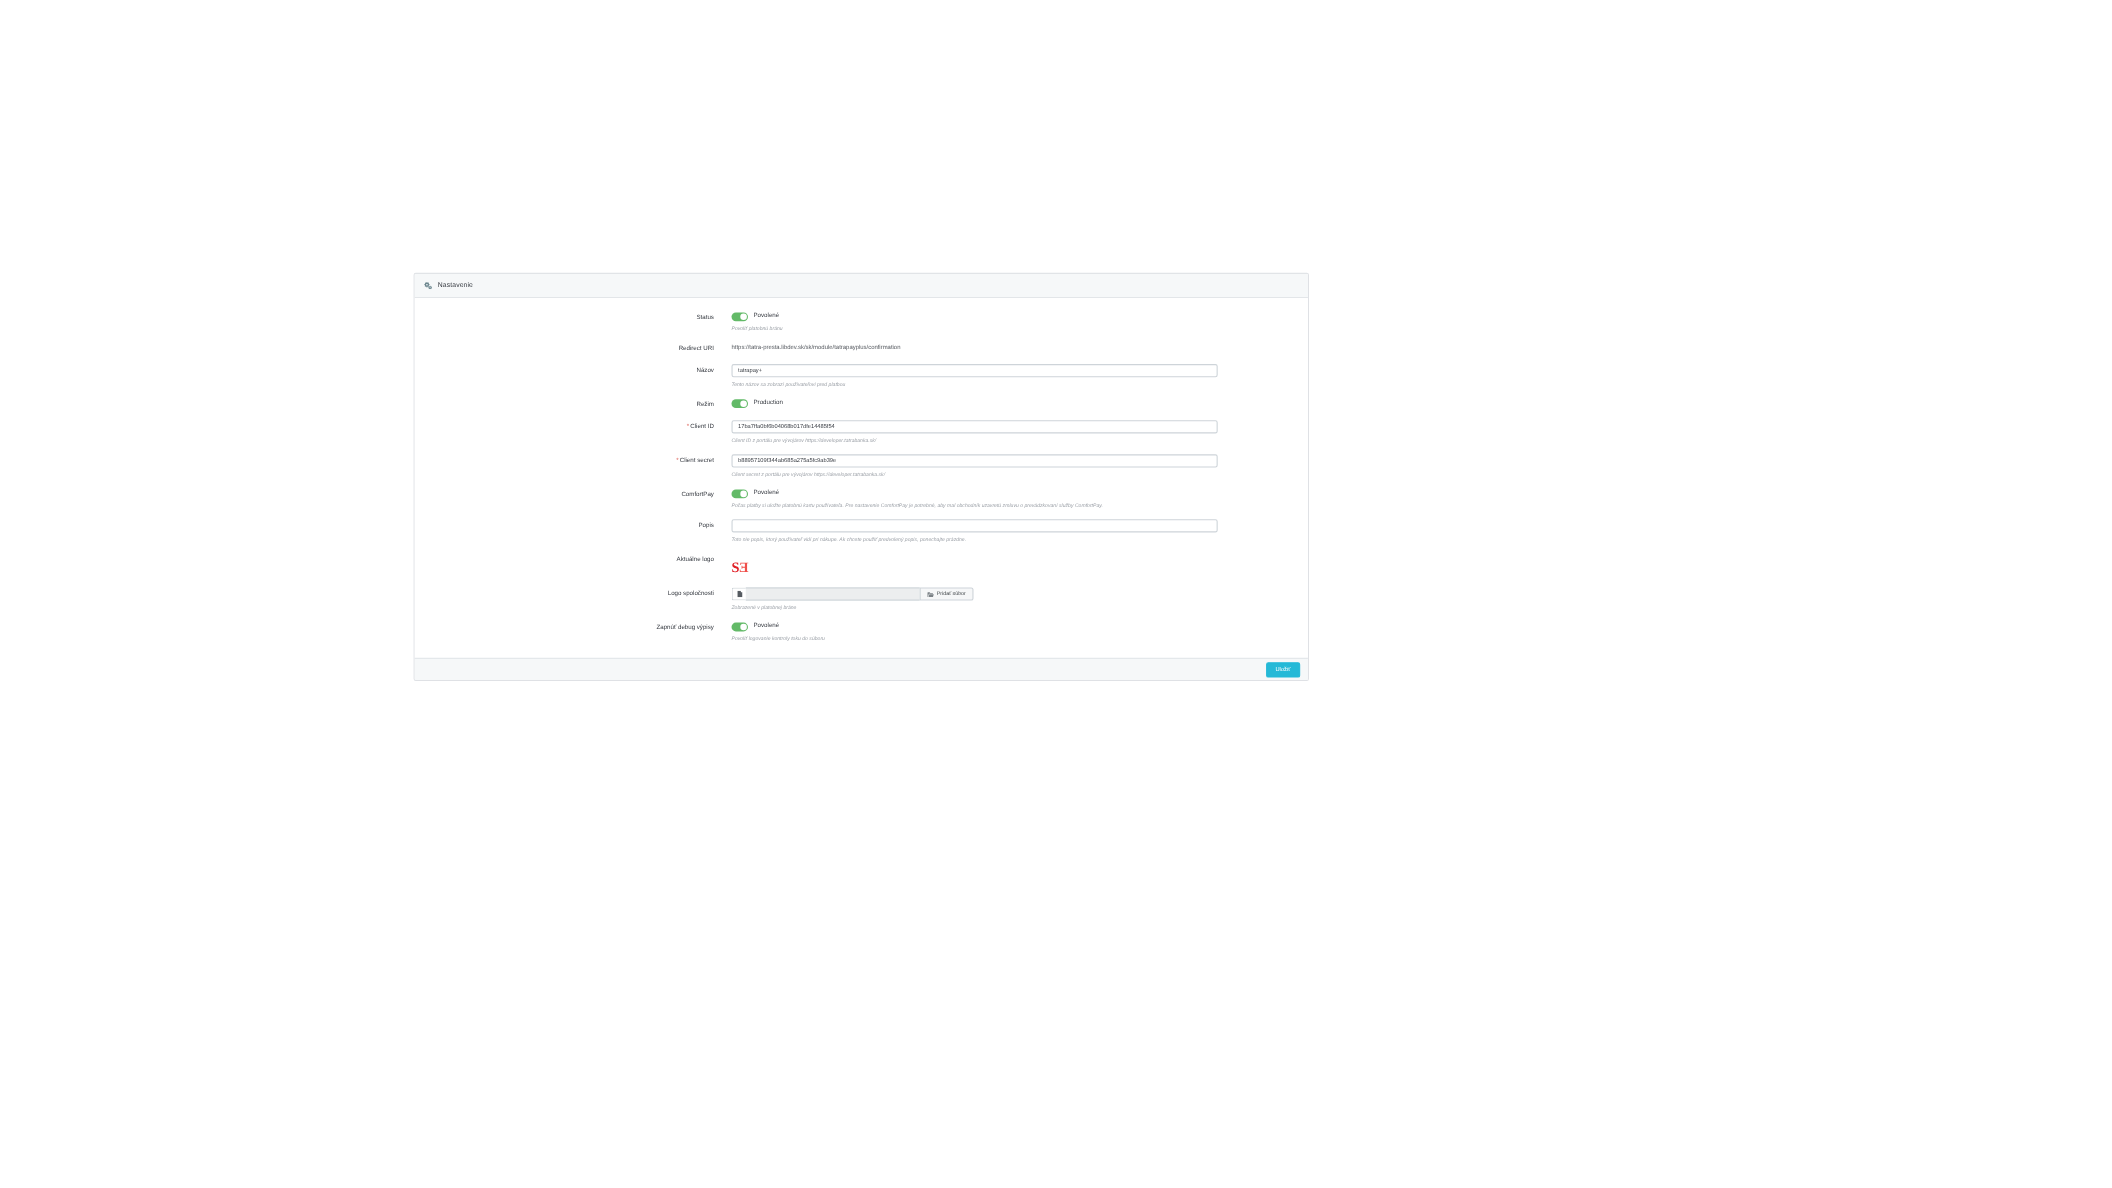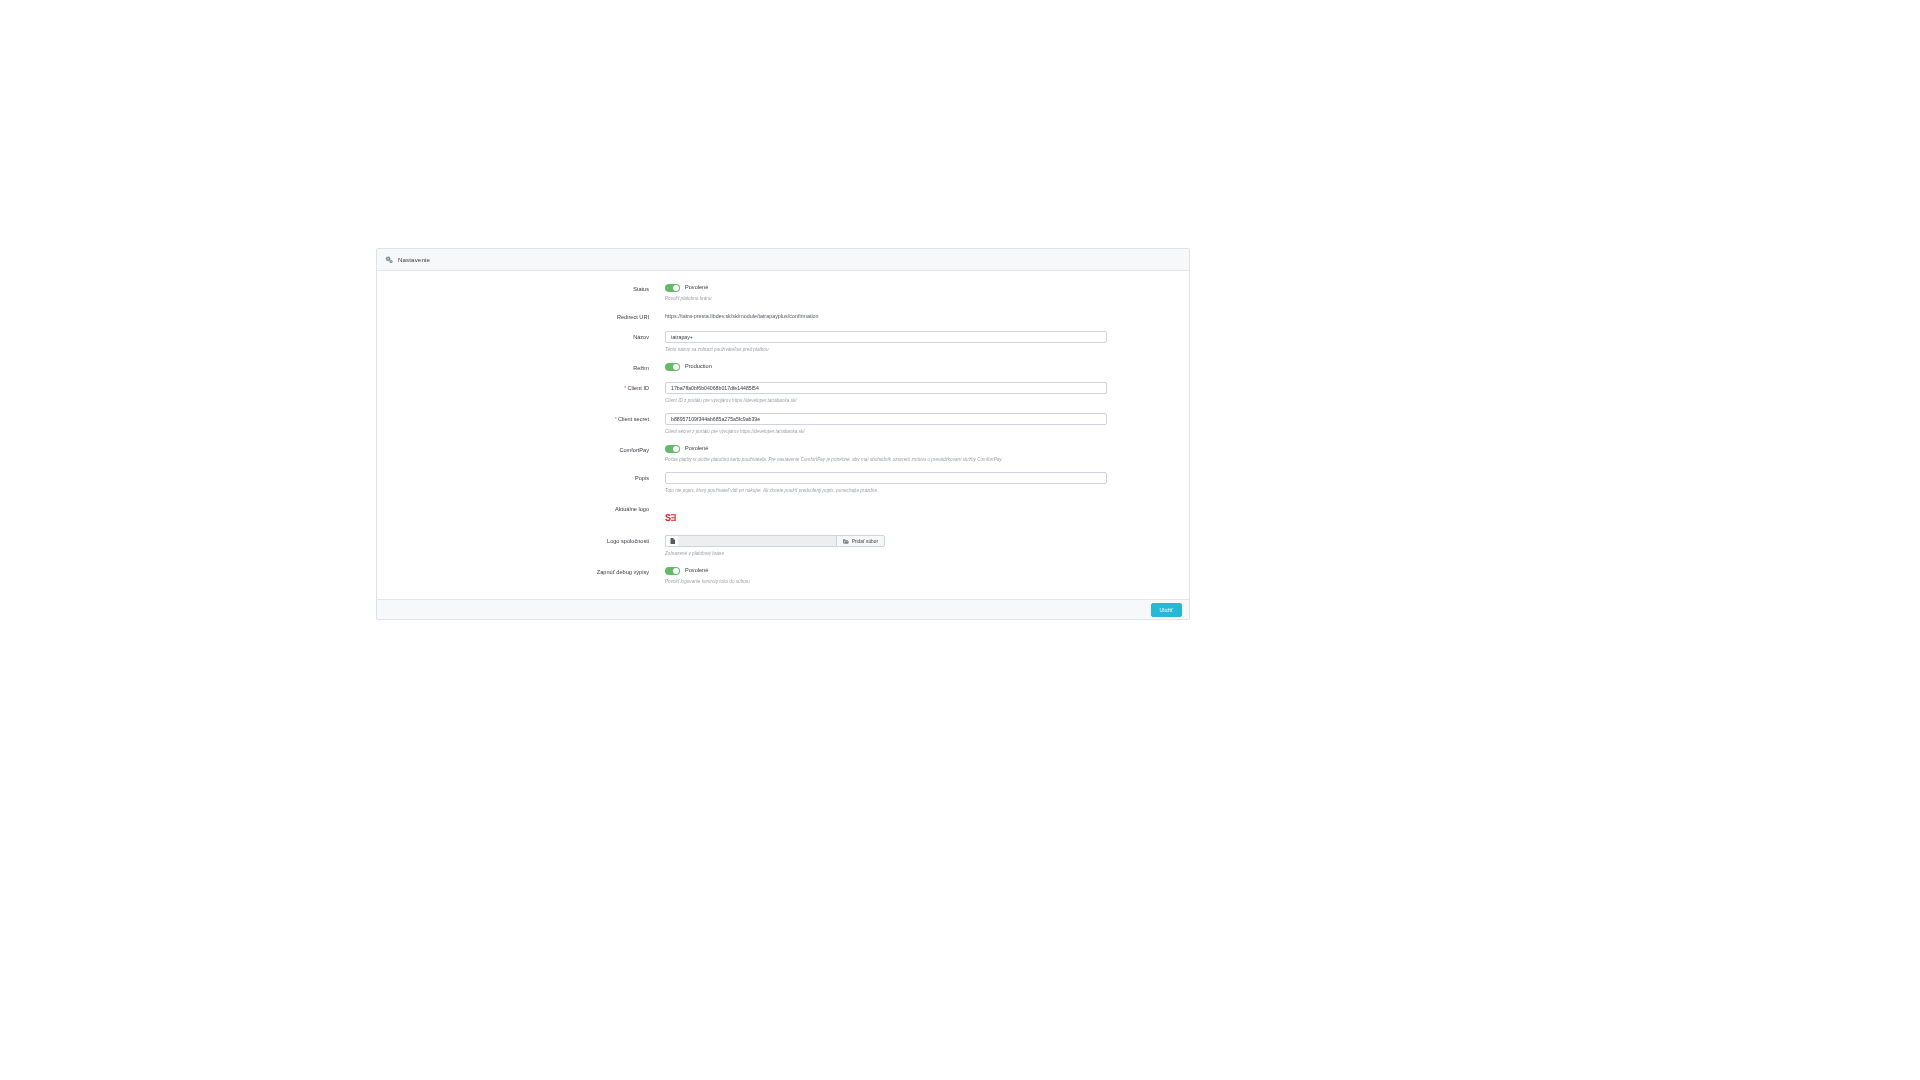--- a/index.html
+++ b/index.html
@@ -99,23 +99,23 @@
     font-family: "Liberation Sans", sans-serif;
     font-size: 5.2px;
     color: #363a41;
     padding: 0 5px;
     line-height: 10px;
     outline: none;
   }
 
   .logo-box { padding-top: 4px; }
   .logo-s3 {
-    font-family: Liberation Mono, monospace;
+    font-family: Liberation Serif, serif;
     font-weight: 700;
-    font-size: 10px;
+    font-size: 13px;
     letter-spacing: -0.5px;
     line-height: 14px;
     text-align: right;
   }
   .logo-s3 .l1 { color: #e02027; }
   .logo-s3 .l2 { color: #ef4f4a; }
 
   .file-group { display: flex; align-items: stretch; height: 12px; width: 220px; }
   .file-icon-box {
     width: 13px;

